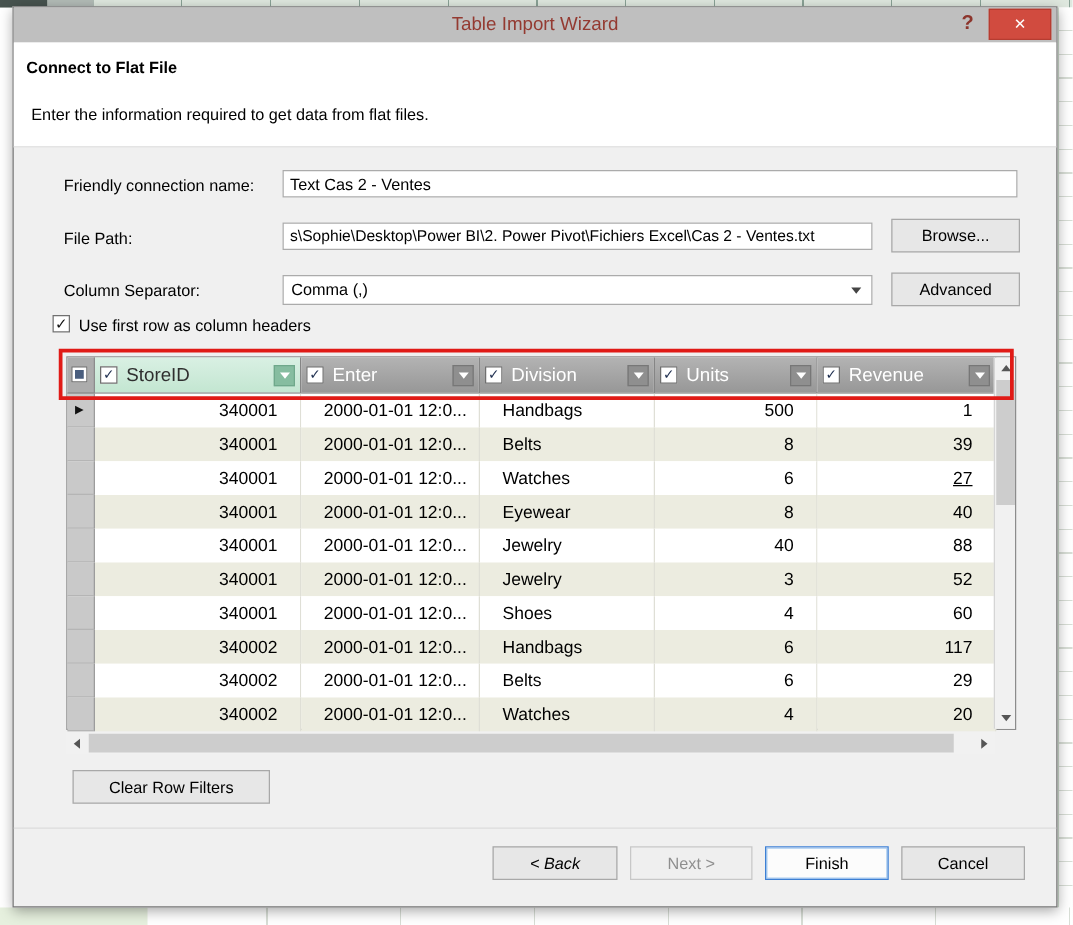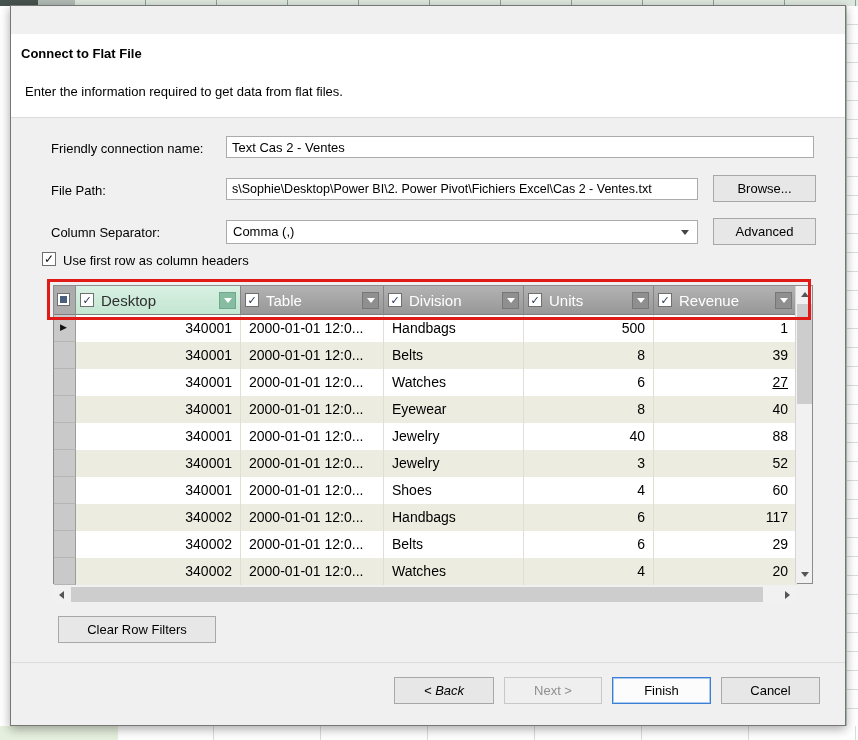--- a/index.html
+++ b/index.html
@@ -60,21 +60,21 @@
     text-align:center;color:#1F2F50;flex:none;}
   .hlabel{margin-left:7px;flex:1;overflow:hidden;white-space:nowrap;}
   .hdrop{flex:none;width:17px;height:17px;background:#8F8F8F;border:1px solid #777;
     display:flex;align-items:center;justify-content:center;}
   .hcell.sel .hdrop{background:#86BDA0;border-color:#6FA88B;}
   .hdrop b{width:0;height:0;border-left:4px solid transparent;border-right:4px solid transparent;border-top:5px solid #fff;}
   .gbody{position:absolute;left:0;top:29px;}
   .grow{display:flex;height:27px;}
   .gut{width:22px;flex:none;background:#C9C9C9;border-right:1px solid #9C9C9C;border-bottom:1px solid #B5B5B5;position:relative;}
   .cur{position:absolute;left:6px;top:7px;font-size:9px;color:#111;}
-  .gcell{height:27px;line-height:27px;font-size:14px;color:#000;padding:0 8px;
+  .gcell{height:27px;line-height:27px;font-size:14px;color:#000;padding:0 18px;
     border-right:1px solid #DFDFD6;overflow:hidden;white-space:nowrap;background:#fff;flex:none;}
   .grow.alt .gcell{background:#ECECE0;}
 
   
   .vscroll{position:absolute;right:0;top:0;width:17px;height:297px;background:#F1F1F1;border-left:1px solid #D5D5D5;}
   .sbtn{position:absolute;display:flex;align-items:center;justify-content:center;width:17px;height:17px;cursor:pointer;}
   .tri-up{width:0;height:0;border-left:4px solid transparent;border-right:4px solid transparent;border-bottom:5px solid #555;}
   .tri-down{width:0;height:0;border-left:4px solid transparent;border-right:4px solid transparent;border-top:5px solid #555;}
   .tri-left{width:0;height:0;border-top:4px solid transparent;border-bottom:4px solid transparent;border-right:5px solid #555;}
   .tri-right{width:0;height:0;border-top:4px solid transparent;border-bottom:4px solid transparent;border-left:5px solid #555;}
@@ -105,20 +105,25 @@
     <span class="b2"></span>
     <span class="lines"></span>
   </div>
   <div class="xl-right"></div>
   <div class="xl-bottom">
     <span class="cell"></span>
   </div>
 
   <div class="dialog">
 
+    <div class="titlebar">
+      <span class="title" style="color: rgb(148, 58, 49);">Table Import Wizard</span>
+      <span class="help">?</span>
+      <span class="close" style="background: rgb(209, 75, 63);"><span>✕</span></span>
+    </div>
 
     <div class="panel">
       <div class="ptitle">Connect to Flat File</div>
       <div class="psub">Enter the information required to get data from flat files.</div>
     </div>
 
     <span class="lbl" style="top:135px">Friendly connection name:</span>
     <input class="txt" style="top: 130px; left: 215px; width: 588px;" value="Text Cas 2 - Ventes">
 
     <span class="lbl" style="top:177px">File Path:</span>
@@ -137,28 +142,28 @@
 
     <div class="grid">
       <div class="gheader" id="gheader">
         <div class="corner">
           <span class="cb">
               <i></i>
             </span>
         </div>
       <div class="hcell sel" style="width: 165px;">
             <span class="hcb">✓</span>
-            <span class="hlabel">Desktop</span>
+            <span class="hlabel">StoreID</span>
             <span class="hdrop">
               <b></b>
             </span>
           </div>
           <div class="hcell" style="width: 143px;">
             <span class="hcb">✓</span>
-            <span class="hlabel">Table</span>
+            <span class="hlabel">Enter</span>
             <span class="hdrop">
               <b></b>
             </span>
           </div>
           <div class="hcell" style="width: 140px;">
             <span class="hcb">✓</span>
             <span class="hlabel">Division</span>
             <span class="hdrop">
               <b></b>
             </span>

